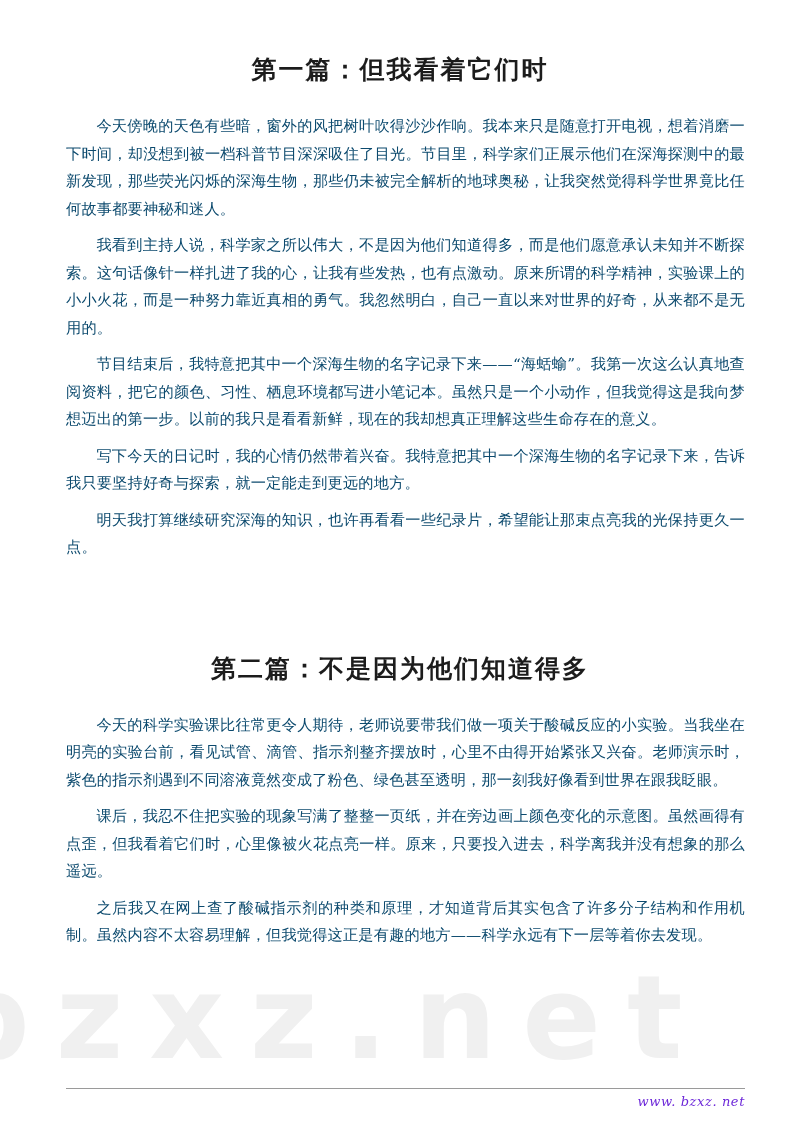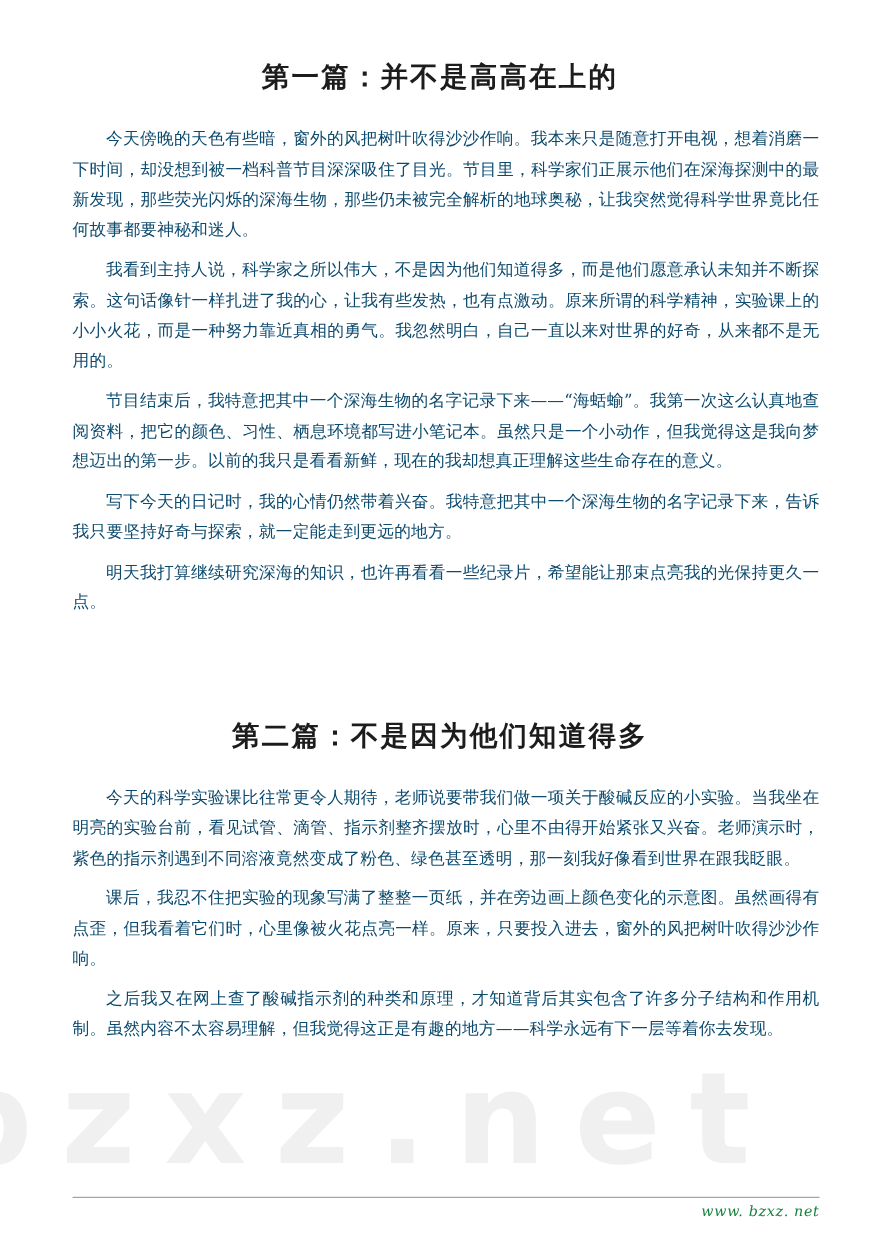--- a/index.html
+++ b/index.html
@@ -87,46 +87,46 @@
     margin: 0 55px 0 66px;
     height: 1px;
     background: #9a9a9a;
   }
   .footer-text {
     margin: 5px 55px 0 66px;
     text-align: right;
     font-family: "DejaVu Serif", "Liberation Serif", serif;
     font-style: italic;
     font-size: 13px;
-    color: #15803d;
+    color: #6d28d9;
     letter-spacing: 0.6px;
   }
 </style>
 </head>
 <body>
 
 <div class="page">
 
   <div class="watermark">bzxz.net</div>
 
   <div class="content">
 
     <div class="section section-1">
-      <h1 class="doc-title">第一篇：并不是高高在上的</h1>
+      <h1 class="doc-title">第一篇：但我看着它们时</h1>
       <p class="para">今天傍晚的天色有些暗，窗外的风把树叶吹得沙沙作响。我本来只是随意打开电视，想着消磨一下时间，却没想到被一档科普节目深深吸住了目光。节目里，科学家们正展示他们在深海探测中的最新发现，那些荧光闪烁的深海生物，那些仍未被完全解析的地球奥秘，让我突然觉得科学世界竟比任何故事都要神秘和迷人。</p>
       <p class="para">我看到主持人说，科学家之所以伟大，不是因为他们知道得多，而是他们愿意承认未知并不断探索。这句话像针一样扎进了我的心，让我有些发热，也有点激动。原来所谓的科学精神，实验课上的小小火花，而是一种努力靠近真相的勇气。我忽然明白，自己一直以来对世界的好奇，从来都不是无用的。</p>
       <p class="para">节目结束后，我特意把其中一个深海生物的名字记录下来——“海蛞蝓”。我第一次这么认真地查阅资料，把它的颜色、习性、栖息环境都写进小笔记本。虽然只是一个小动作，但我觉得这是我向梦想迈出的第一步。以前的我只是看看新鲜，现在的我却想真正理解这些生命存在的意义。</p>
       <p class="para">写下今天的日记时，我的心情仍然带着兴奋。我特意把其中一个深海生物的名字记录下来，告诉我只要坚持好奇与探索，就一定能走到更远的地方。</p>
       <p class="para">明天我打算继续研究深海的知识，也许再看看一些纪录片，希望能让那束点亮我的光保持更久一点。</p>
     </div>
 
     <div class="section section-2">
       <h1 class="doc-title">第二篇：不是因为他们知道得多</h1>
       <p class="para">今天的科学实验课比往常更令人期待，老师说要带我们做一项关于酸碱反应的小实验。当我坐在明亮的实验台前，看见试管、滴管、指示剂整齐摆放时，心里不由得开始紧张又兴奋。老师演示时，紫色的指示剂遇到不同溶液竟然变成了粉色、绿色甚至透明，那一刻我好像看到世界在跟我眨眼。</p>
-      <p class="para">课后，我忍不住把实验的现象写满了整整一页纸，并在旁边画上颜色变化的示意图。虽然画得有点歪，但我看着它们时，心里像被火花点亮一样。原来，只要投入进去，窗外的风把树叶吹得沙沙作响。</p>
+      <p class="para">课后，我忍不住把实验的现象写满了整整一页纸，并在旁边画上颜色变化的示意图。虽然画得有点歪，但我看着它们时，心里像被火花点亮一样。原来，只要投入进去，科学离我并没有想象的那么遥远。</p>
       <p class="para">之后我又在网上查了酸碱指示剂的种类和原理，才知道背后其实包含了许多分子结构和作用机制。虽然内容不太容易理解，但我觉得这正是有趣的地方——科学永远有下一层等着你去发现。</p>
     </div>
 
   </div>
 
   <div class="footer">
     <div class="footer-rule"></div>
     <div class="footer-text">www. bzxz. net</div>
   </div>
 

